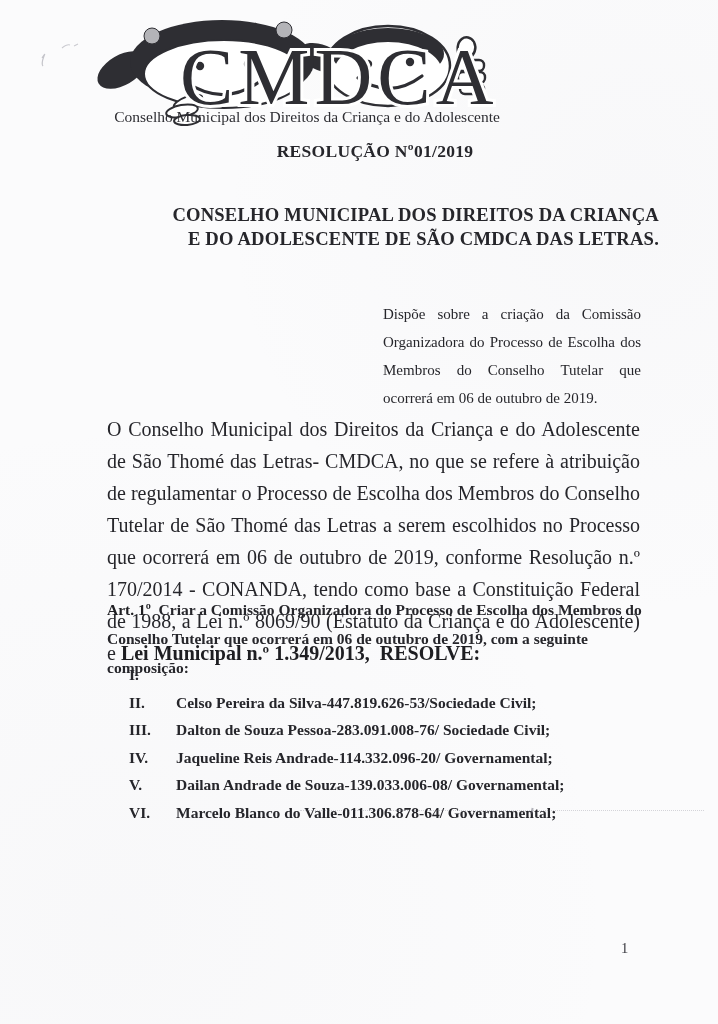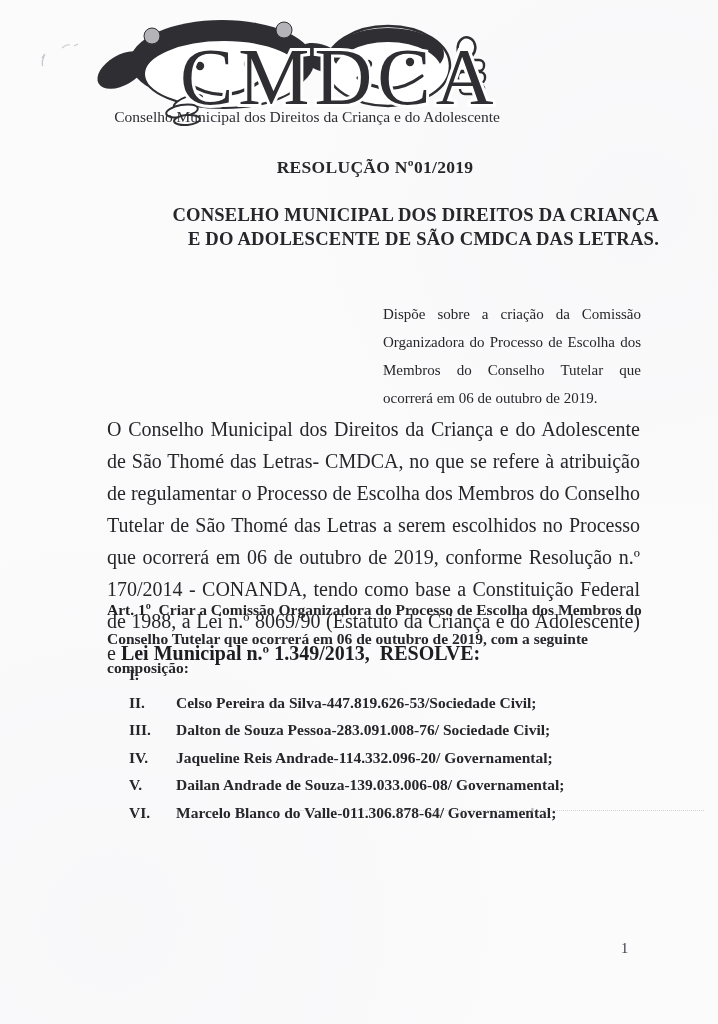--- a/index.html
+++ b/index.html
@@ -12,21 +12,21 @@
       radial-gradient(circle at 85% 20%, rgba(190,190,198,0.05), transparent 40%);
     font-family:"Liberation Serif", serif;
     color:#26262b;
     overflow:hidden;
     padding-left:28px;
   }
   .logo-block{position:absolute;left:88px;top:12px;width:438px;height:118px;}
   .pencil-marks{position:absolute;left:18px;top:24px;width:90px;height:60px;opacity:.5;}
   .doc-title{
     position:absolute;left:110px;top:141px;width:530px;
-    text-align:center;font-weight:bold;font-size:17.5px;letter-spacing:.3px;margin-top:16px;
+    text-align:center;font-weight:bold;font-size:17.5px;letter-spacing:.3px;
   }
   .doc-heading{
     position:absolute;left:107px;top:203px;width:552px;
     font-weight:bold;font-size:18.6px;line-height:23.5px;letter-spacing:.2px;text-align:right;
   }
   .ementa{
     position:absolute;left:383px;top:300px;width:258px;
     font-size:15px;line-height:28px;text-align:justify;
   }
   .opening-para{

